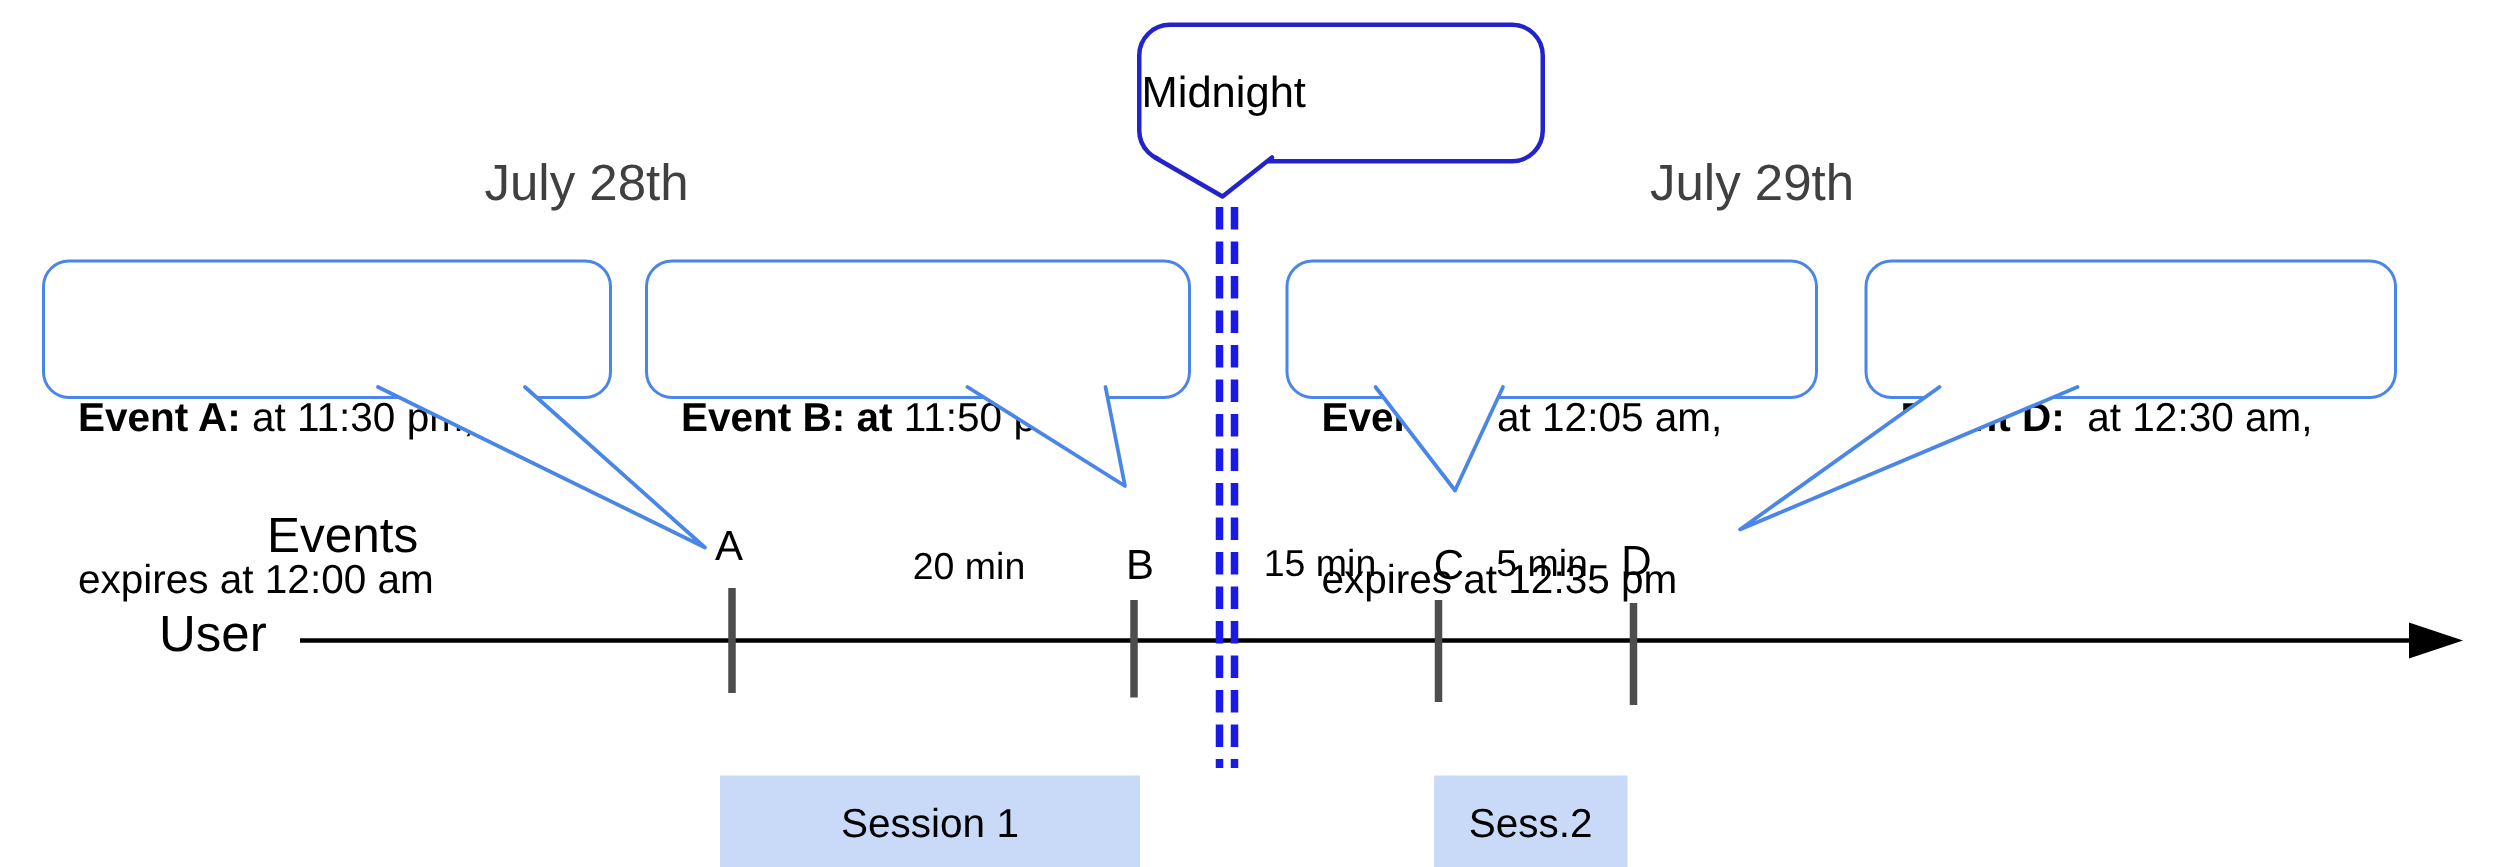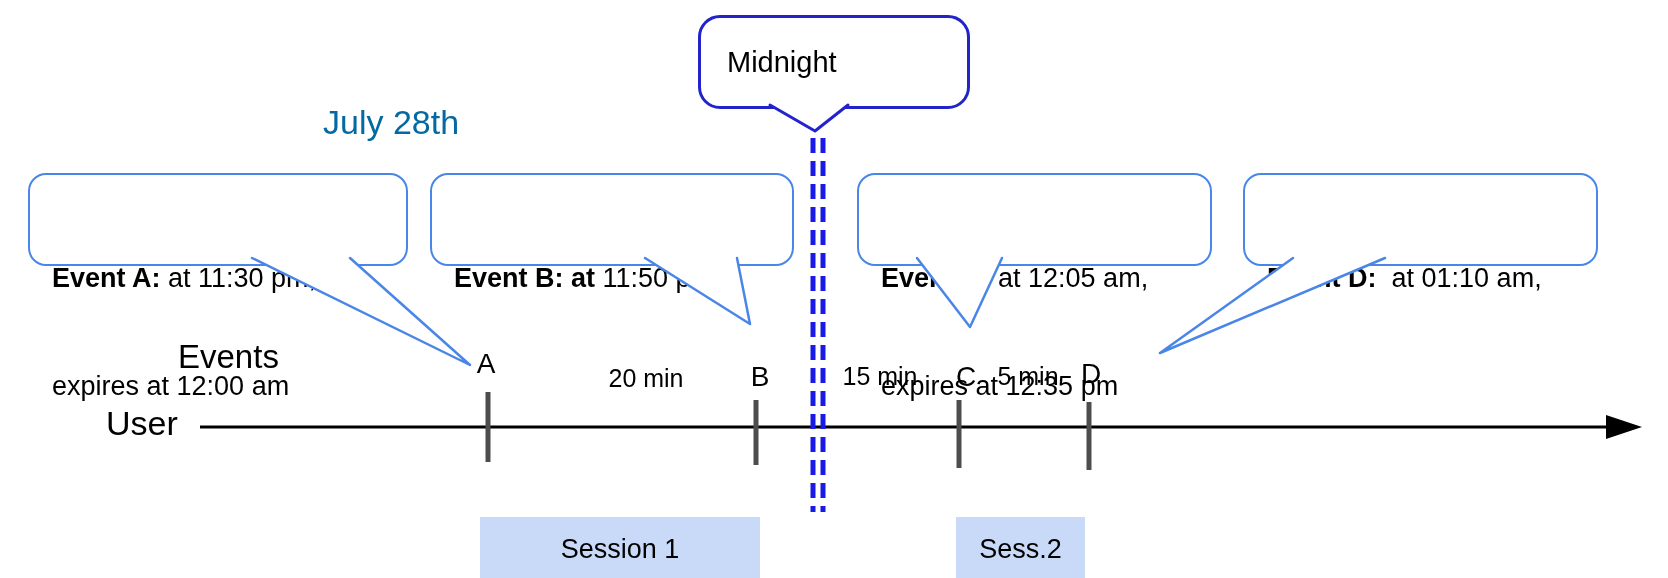--- a/index.html
+++ b/index.html
@@ -4,26 +4,26 @@
 <style>
   html,body{margin:0;padding:0;background:#ffffff;}
   #canvas{
     position:relative;width:1668px;height:578px;background:#ffffff;
     font-family:"Liberation Sans", sans-serif;color:#000;overflow:hidden;
   }
   svg.layer{position:absolute;left:0;top:0;pointer-events:none;}
   #svg-under{z-index:0;}
   #svg-over{z-index:3;}
   .date-header{
-    position:absolute;font-size:34px;color:#0369a1;white-space:nowrap;z-index:1;
+    position:absolute;font-size:34px;color:#404040;white-space:nowrap;z-index:1;
   }
   .midnight-bubble{
-    position:absolute;left:698px;top:15px;width:272px;height:94px;
+    position:absolute;left:758px;top:15px;width:272px;height:94px;
     box-sizing:border-box;background:#fff;border:3px solid var(--midnight_border,#2323cc);
-    border-radius:22px;display:flex;align-items:center;padding-left:26px;
+    border-radius:22px;display:flex;align-items:center;
     font-size:29px;z-index:2;
   }
   .callout{
     position:absolute;box-sizing:border-box;background:#fff;
     border:2.5px solid var(--callout_border,#4a86e8);border-radius:18px;
     font-size:27px;line-height:36px;padding:13px 0 0 22px;white-space:pre;z-index:2;
   }
   .callout .b{font-weight:bold;}
   #callout-a{left:28px;top:173px;width:380px;height:93px;}
   #callout-b{left:430px;top:173px;width:364px;height:93px;}
@@ -56,38 +56,39 @@
     <polygon points="1642,427 1606,415 1606,439" fill="#000"></polygon>
     <line class="tick" x1="488" y1="392" x2="488" y2="462"></line>
     <line class="tick" x1="756" y1="400" x2="756" y2="465"></line>
     <line class="tick" x1="959" y1="400" x2="959" y2="468"></line>
     <line class="tick" x1="1089" y1="402" x2="1089" y2="470"></line>
     <line class="dash" x1="813" y1="138" x2="813" y2="512"></line>
     <line class="dash" x1="823" y1="138" x2="823" y2="512"></line>
   </svg>
 
   <div class="date-header" style="left:323px;top:103px;">July 28th</div>
+  <div class="date-header" style="left:1100px;top:103px;">July 29th</div>
 
   <div class="midnight-bubble">
     <span>Midnight</span>
   </div>
 
   <div id="callout-a" class="callout">
     <div><span class="b">Event A:</span><span> at 11:30 pm,</span></div>
     <div>expires at 12:00 am</div>
   </div>
   <div id="callout-b" class="callout">
     <div><span class="b">Event B: at</span><span> 11:50 pm,</span></div>
   </div>
   <div id="callout-c" class="callout">
     <div><span class="b">Event C:</span><span> at 12:05 am,</span></div>
     <div>expires at 12:35 pm</div>
   </div>
   <div id="callout-d" class="callout">
-    <div><span class="b">Event D:</span><span>  at 01:10 am,</span></div>
+    <div><span class="b">Event D:</span><span>  at 12:30 am,</span></div>
   </div>
 
   <div id="events-label" class="row-label">Events</div>
   <div id="user-label" class="row-label">User</div>
 
   <div class="tick-label" style="left:486px;top:348px;">A</div>
   <div class="tick-label" style="left:760px;top:361px;">B</div>
   <div class="tick-label" style="left:966px;top:361px;">C</div>
   <div class="tick-label" style="left:1091px;top:358px;">D</div>
 

